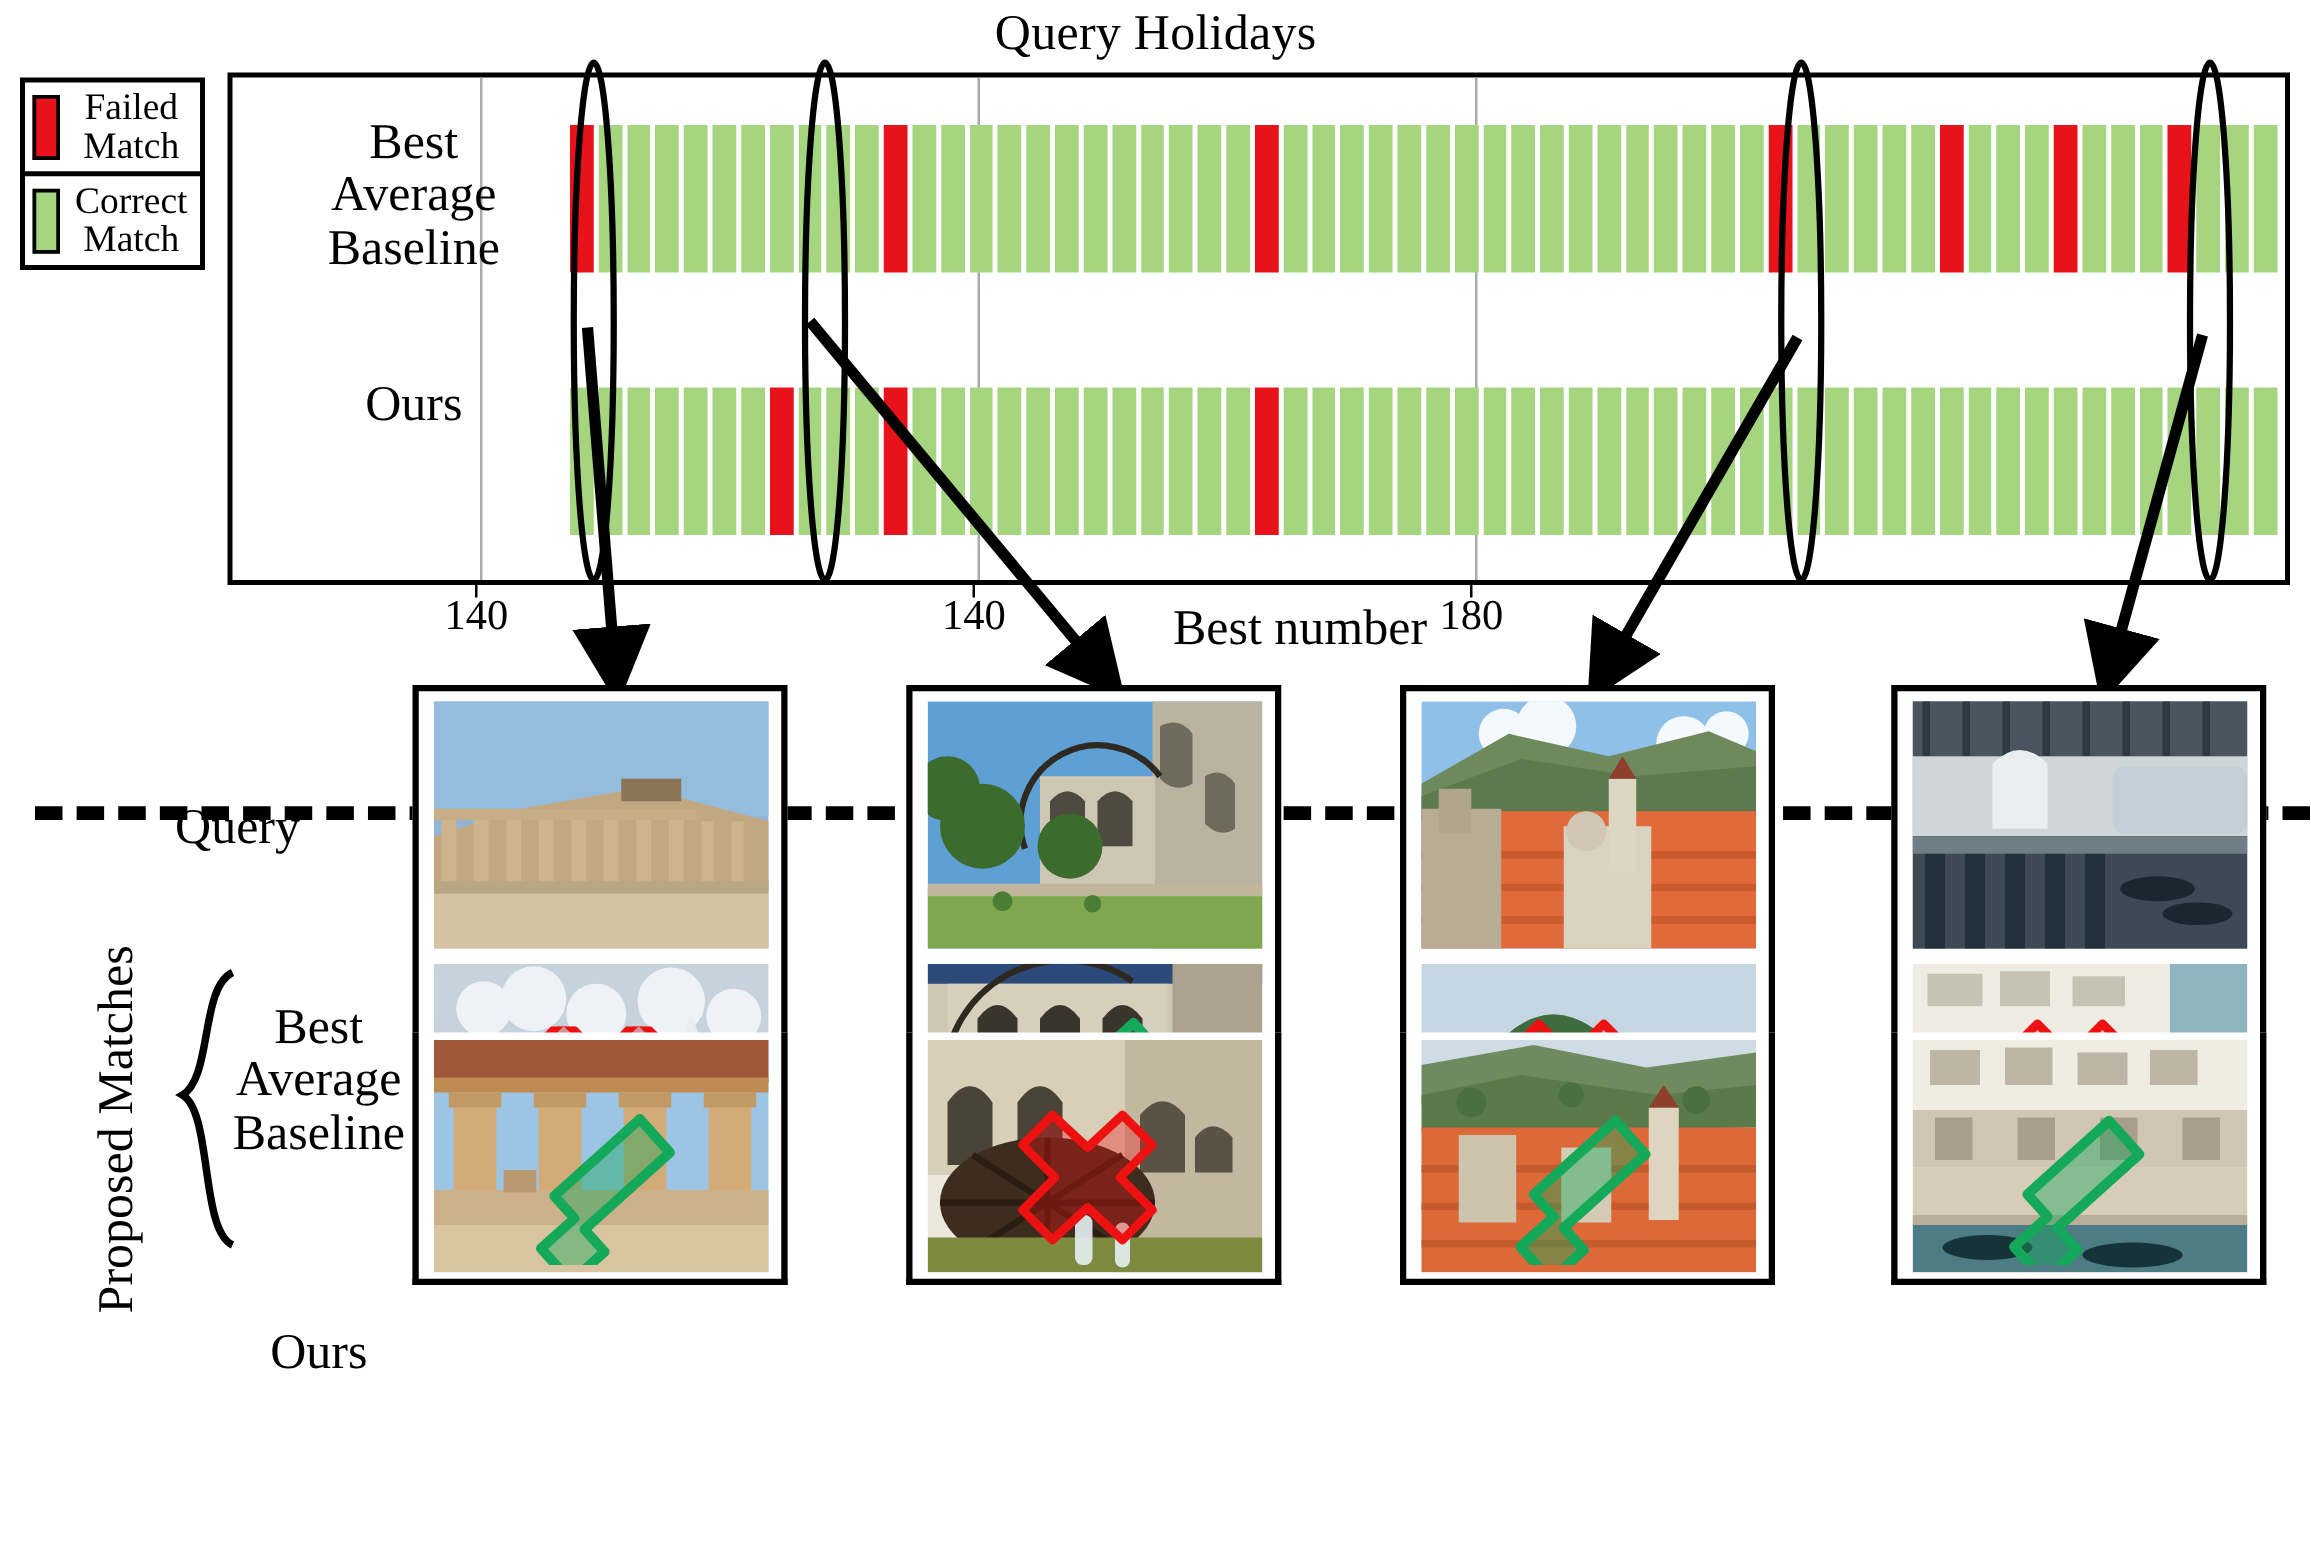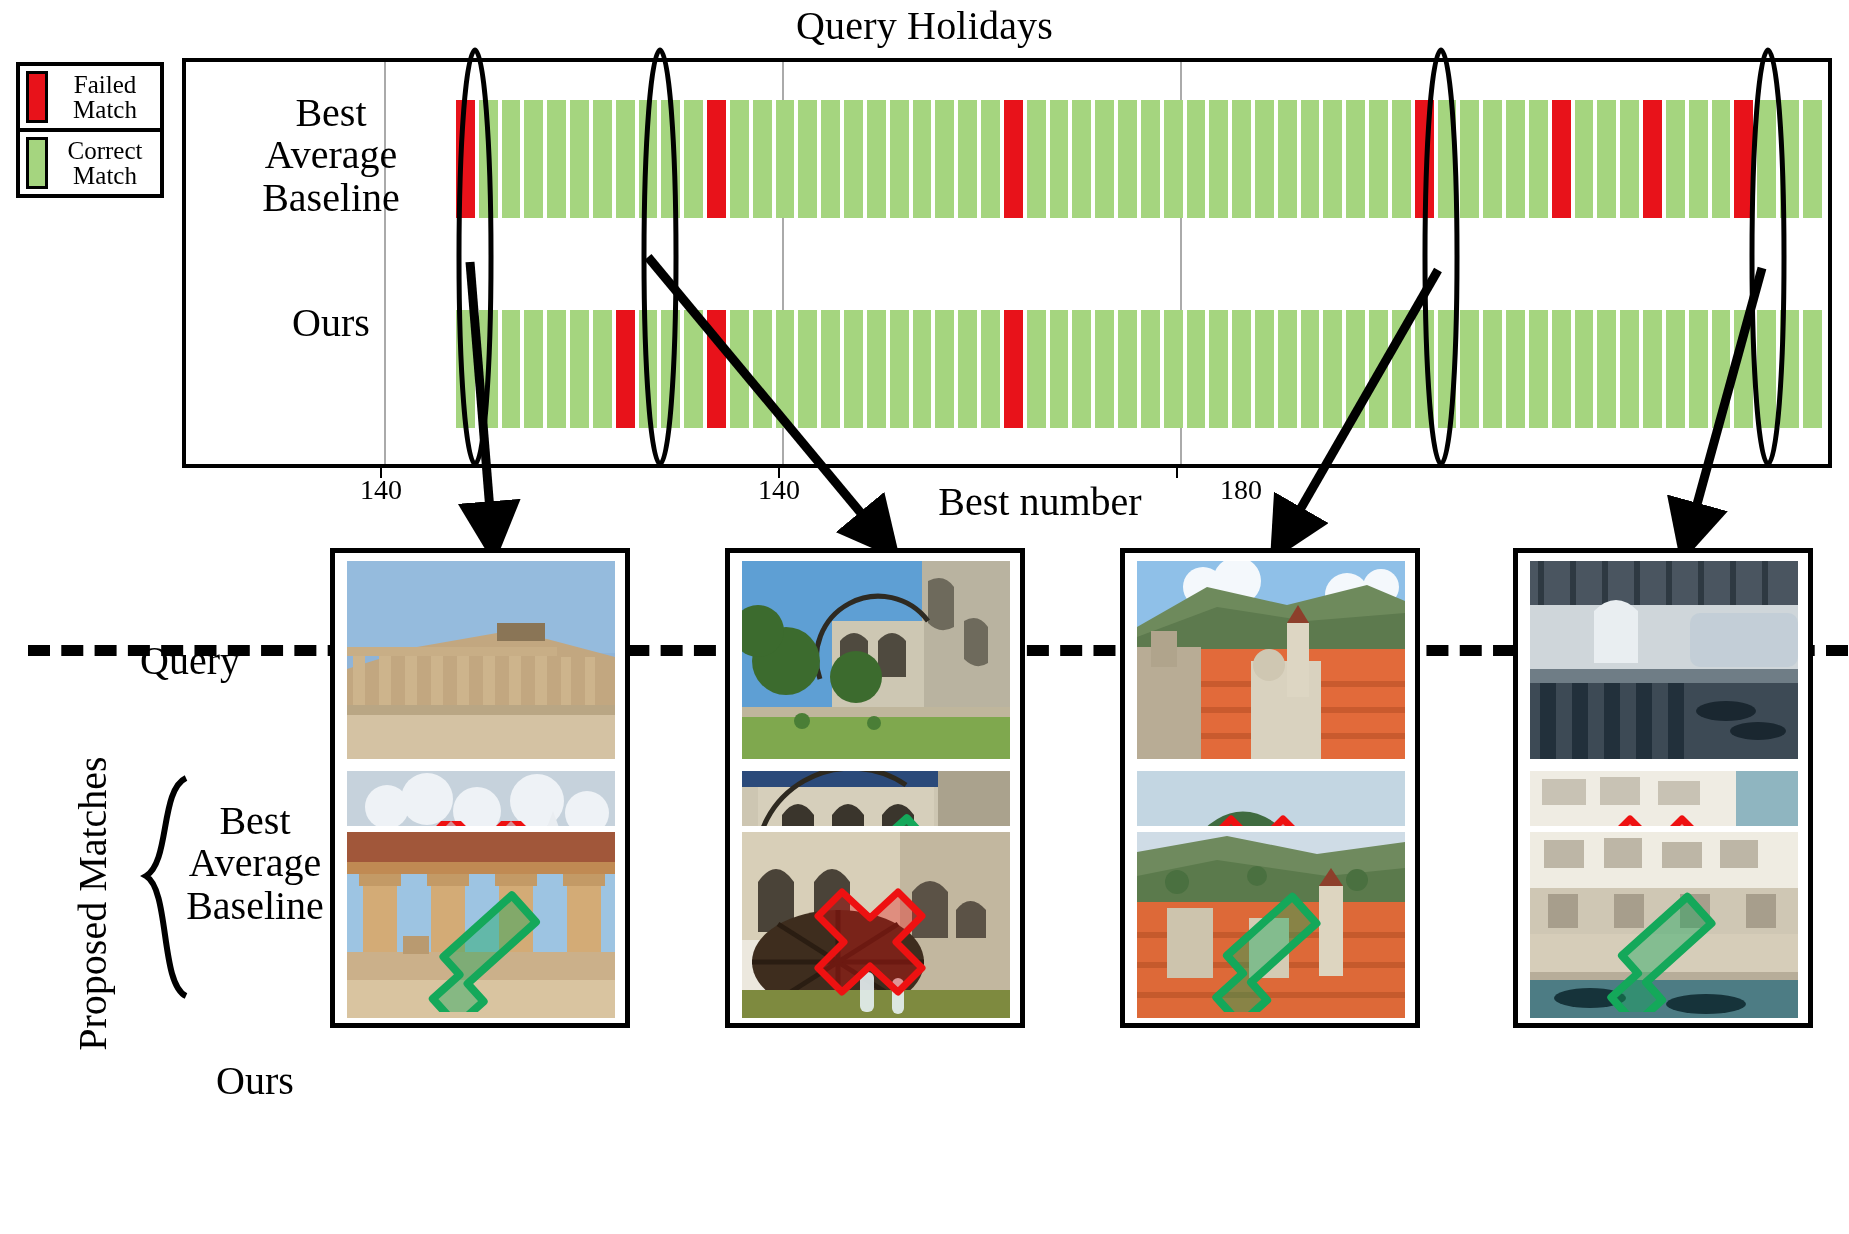--- a/index.html
+++ b/index.html
@@ -26,21 +26,21 @@
     border:4px solid #000; background:#fff;
   }
   .legend-row {
     display:flex; align-items:center; gap:8px;
     padding:5px 6px 5px 6px;
   }
   .legend-row + .legend-row { border-top:4px solid #000; }
   .legend-swatch {
     width:22px; height:52px; border:3px solid #000; flex:0 0 auto;
   }
-  .legend-text { font-size:25px; line-height:1.02; text-align:center; flex:1; }
+  .legend-text { font-size:30px; line-height:1.02; text-align:center; flex:1; }
 
   
   #chart-frame {
     position:absolute; left:182px; top:58px;
     width:1650px; height:410px;
     border:4px solid #000; background:#fff;
   }
   .gridline { position:absolute; top:0; bottom:0; width:2px; background:#aaaaaa; }
 
   .row-label {
@@ -53,21 +53,21 @@
   .bar-row { position:absolute; left:270px; width:1370px; display:flex; gap:0; }
   #bar-row-baseline { top:38px; height:118px; }
   #bar-row-ours     { top:248px; height:118px; }
   .bar { height:100%; margin-right:4px; }
   .bar.correct { background:#a5d57f; }
   .bar.failed  { background:#e8121a; }
 
   
   .tick-mark { position:absolute; width:2px; height:10px; background:#000; top:-1px; }
   .tick-label {
-    position:absolute; font-size:28px; text-align:center; width:90px;
+    position:absolute; font-size:34px; text-align:center; width:90px;
   }
   #axis-title {
     position:absolute; font-size:40px; text-align:center;
     left:870px; top:478px; width:340px;
   }
 
   
   #annot-layer { position:absolute; left:0; top:0; width:1849px; height:1234px; pointer-events:none; }
 
   
@@ -252,21 +252,21 @@
       <div class="bar correct" style="width: 18.8333px;"></div>
     </div>
 </div>
 
 <div class="tick-mark" style="position:absolute;left:380px;top:468px;"></div>
 <div class="tick-mark" style="position:absolute;left:778px;top:468px;"></div>
 <div class="tick-mark" style="position:absolute;left:1176px;top:468px;"></div>
 
 <div class="tick-label" style="left:336px;top:474px;">140</div>
 <div class="tick-label" style="left:734px;top:474px;">140</div>
-<div class="tick-label" style="left:1196px;top:474px;">180</div>
+<div class="tick-label" style="left:1132px;top:474px;">180</div>
 
 <div id="axis-title">Best number</div>
 
 <svg id="annot-layer" viewBox="0 0 1849 1234">
 
   <ellipse cx="475" cy="257" rx="16" ry="207" fill="none" stroke="#000" stroke-width="5"></ellipse>
   <ellipse cx="660" cy="257" rx="16" ry="207" fill="none" stroke="#000" stroke-width="5"></ellipse>
   <ellipse cx="1441" cy="257" rx="16" ry="207" fill="none" stroke="#000" stroke-width="5"></ellipse>
   <ellipse cx="1768" cy="257" rx="16" ry="207" fill="none" stroke="#000" stroke-width="5"></ellipse>
 

